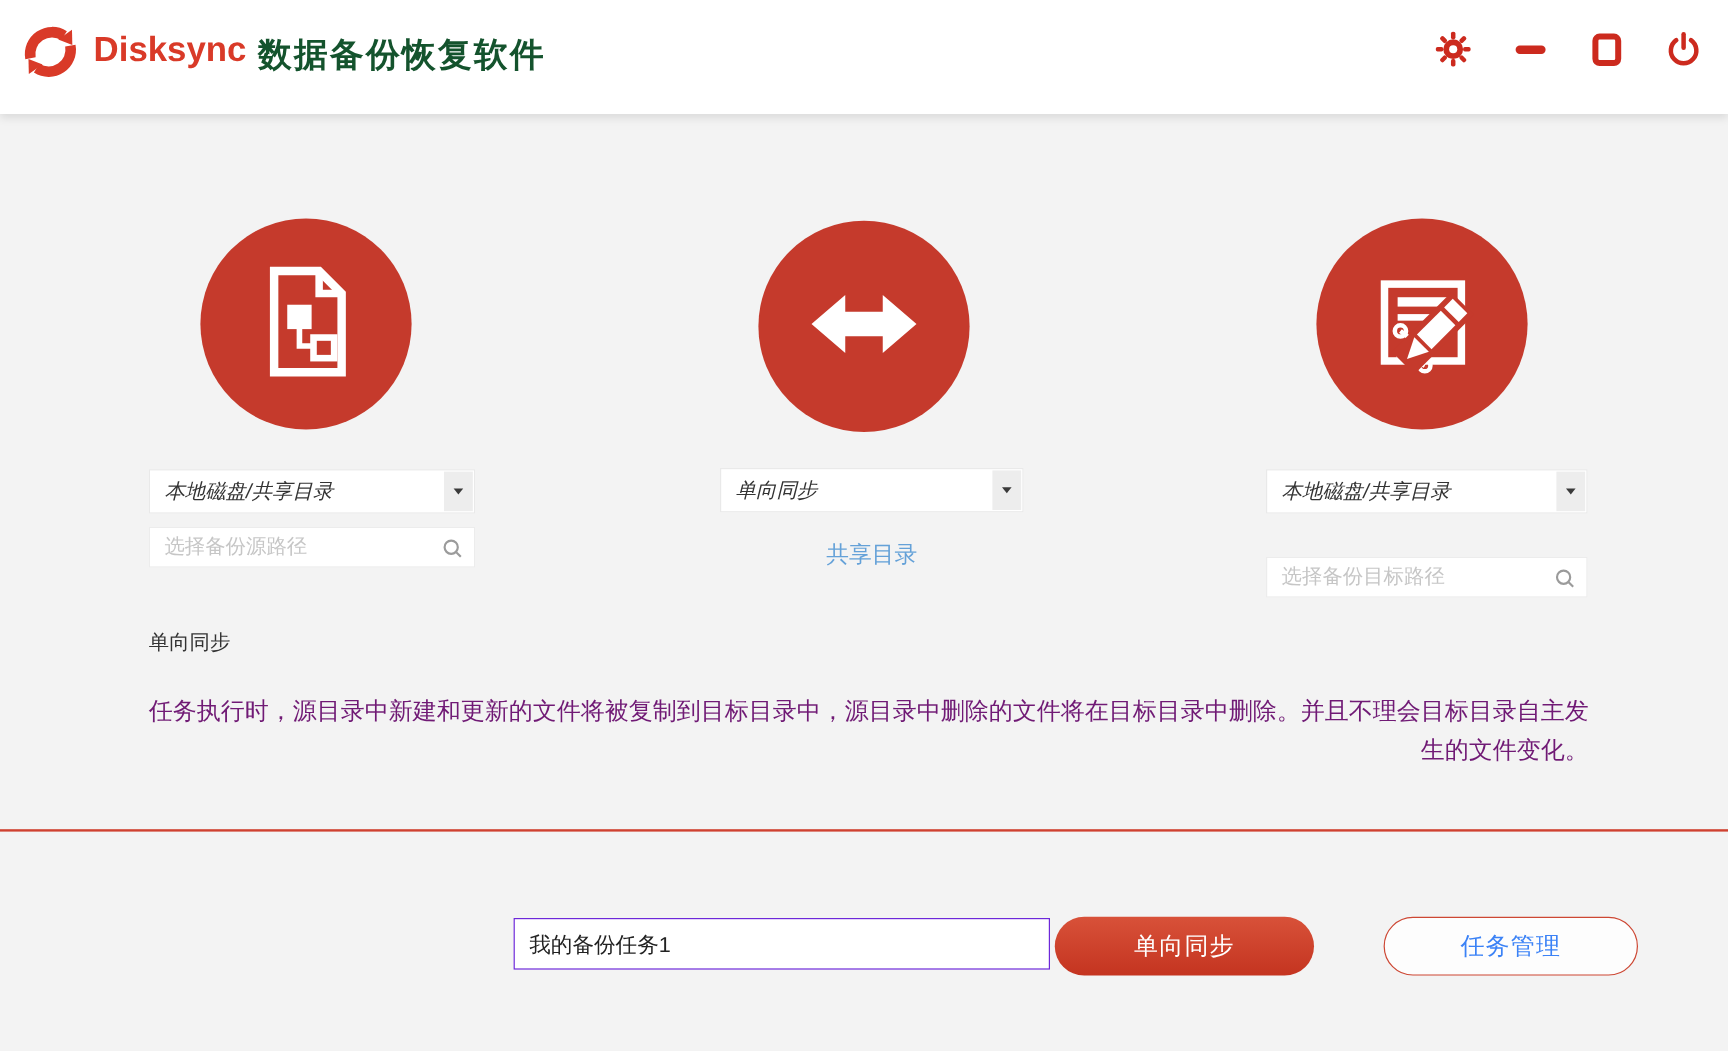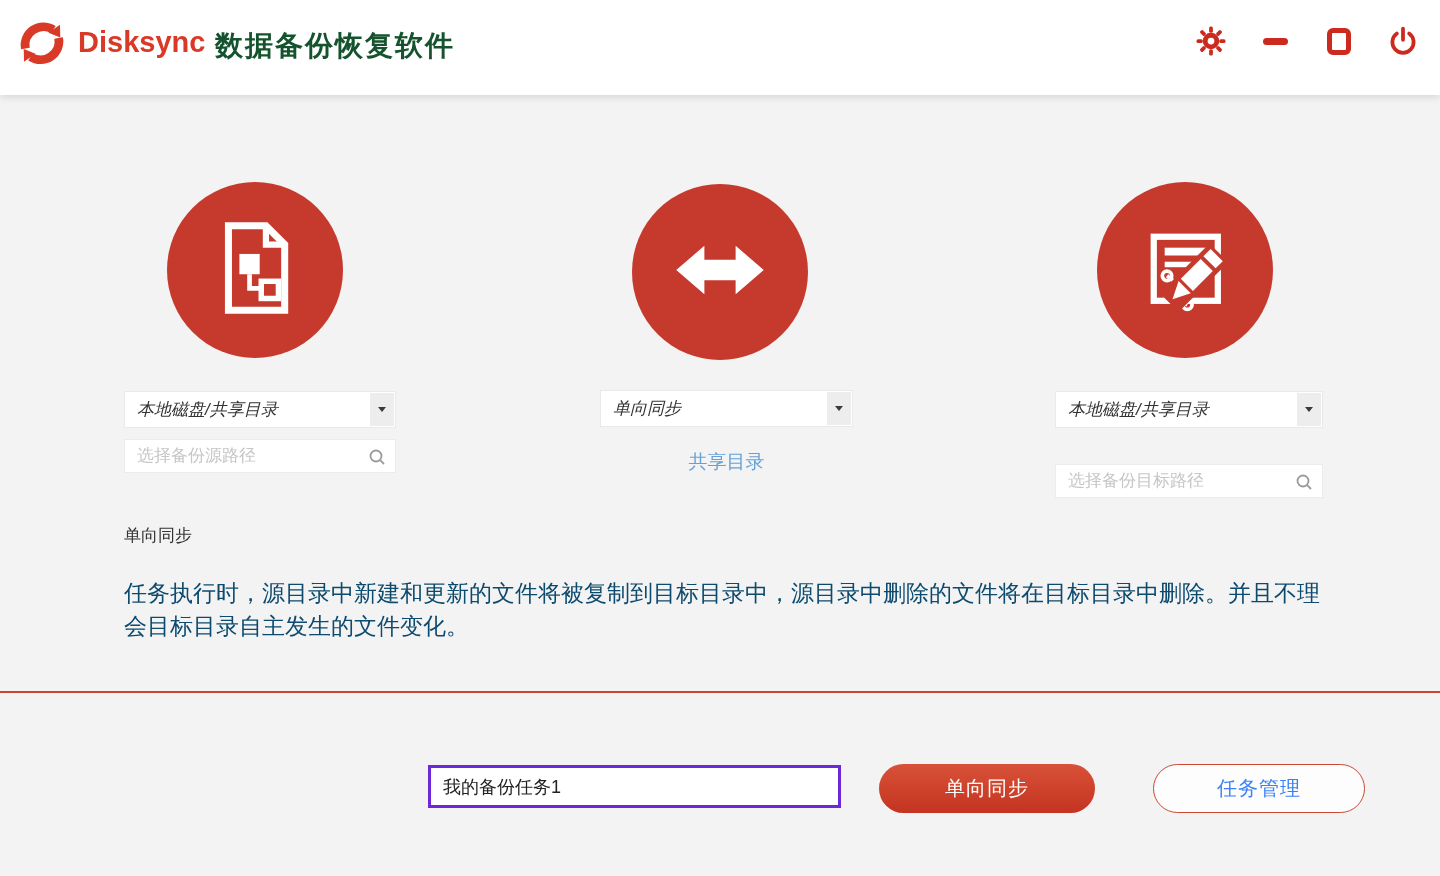--- a/index.html
+++ b/index.html
@@ -87,27 +87,27 @@
   .sel-target{left:1055px;top:391px;width:268px;}
   .inp-target{left:1055px;top:464px;width:268px;}
   .advanced-link{
     position:absolute;left:600px;top:449px;width:253px;text-align:center;
     font-size:19px;color:var(--link-blue);cursor:pointer;
   }
   
   .desc-heading{position:absolute;left:124px;top:524px;font-size:17px;color:#333;}
   .desc-body{
     position:absolute;left:124px;top:577px;width:1200px;
-    font-size:23px;line-height:33px;color:#0c4a6e;
+    font-size:20px;line-height:33px;color:#701a75;text-align:right;
   }
   
   .red-divider{position:absolute;left:0;top:691px;width:1440px;height:2px;background:var(--divider-red);}
   .task-name-wrap{
-    position:absolute;left:428px;top:765px;width:413px;height:43px;
-    background:#ffffff;border:3px solid #6d28d9;
+    position:absolute;left:428px;top:765px;width:447px;height:43px;
+    background:#ffffff;border:1px solid #6d28d9;
   }
   .task-name-wrap input{
     width:100%;height:100%;border:none;outline:none;background:transparent;
     font-family:inherit;font-size:18px;color:#222;padding:0 12px;
   }
   .btn{
     position:absolute;height:49px;border-radius:25px;
     display:flex;align-items:center;justify-content:center;
     font-size:20px;cursor:pointer;letter-spacing:1px;
   }

